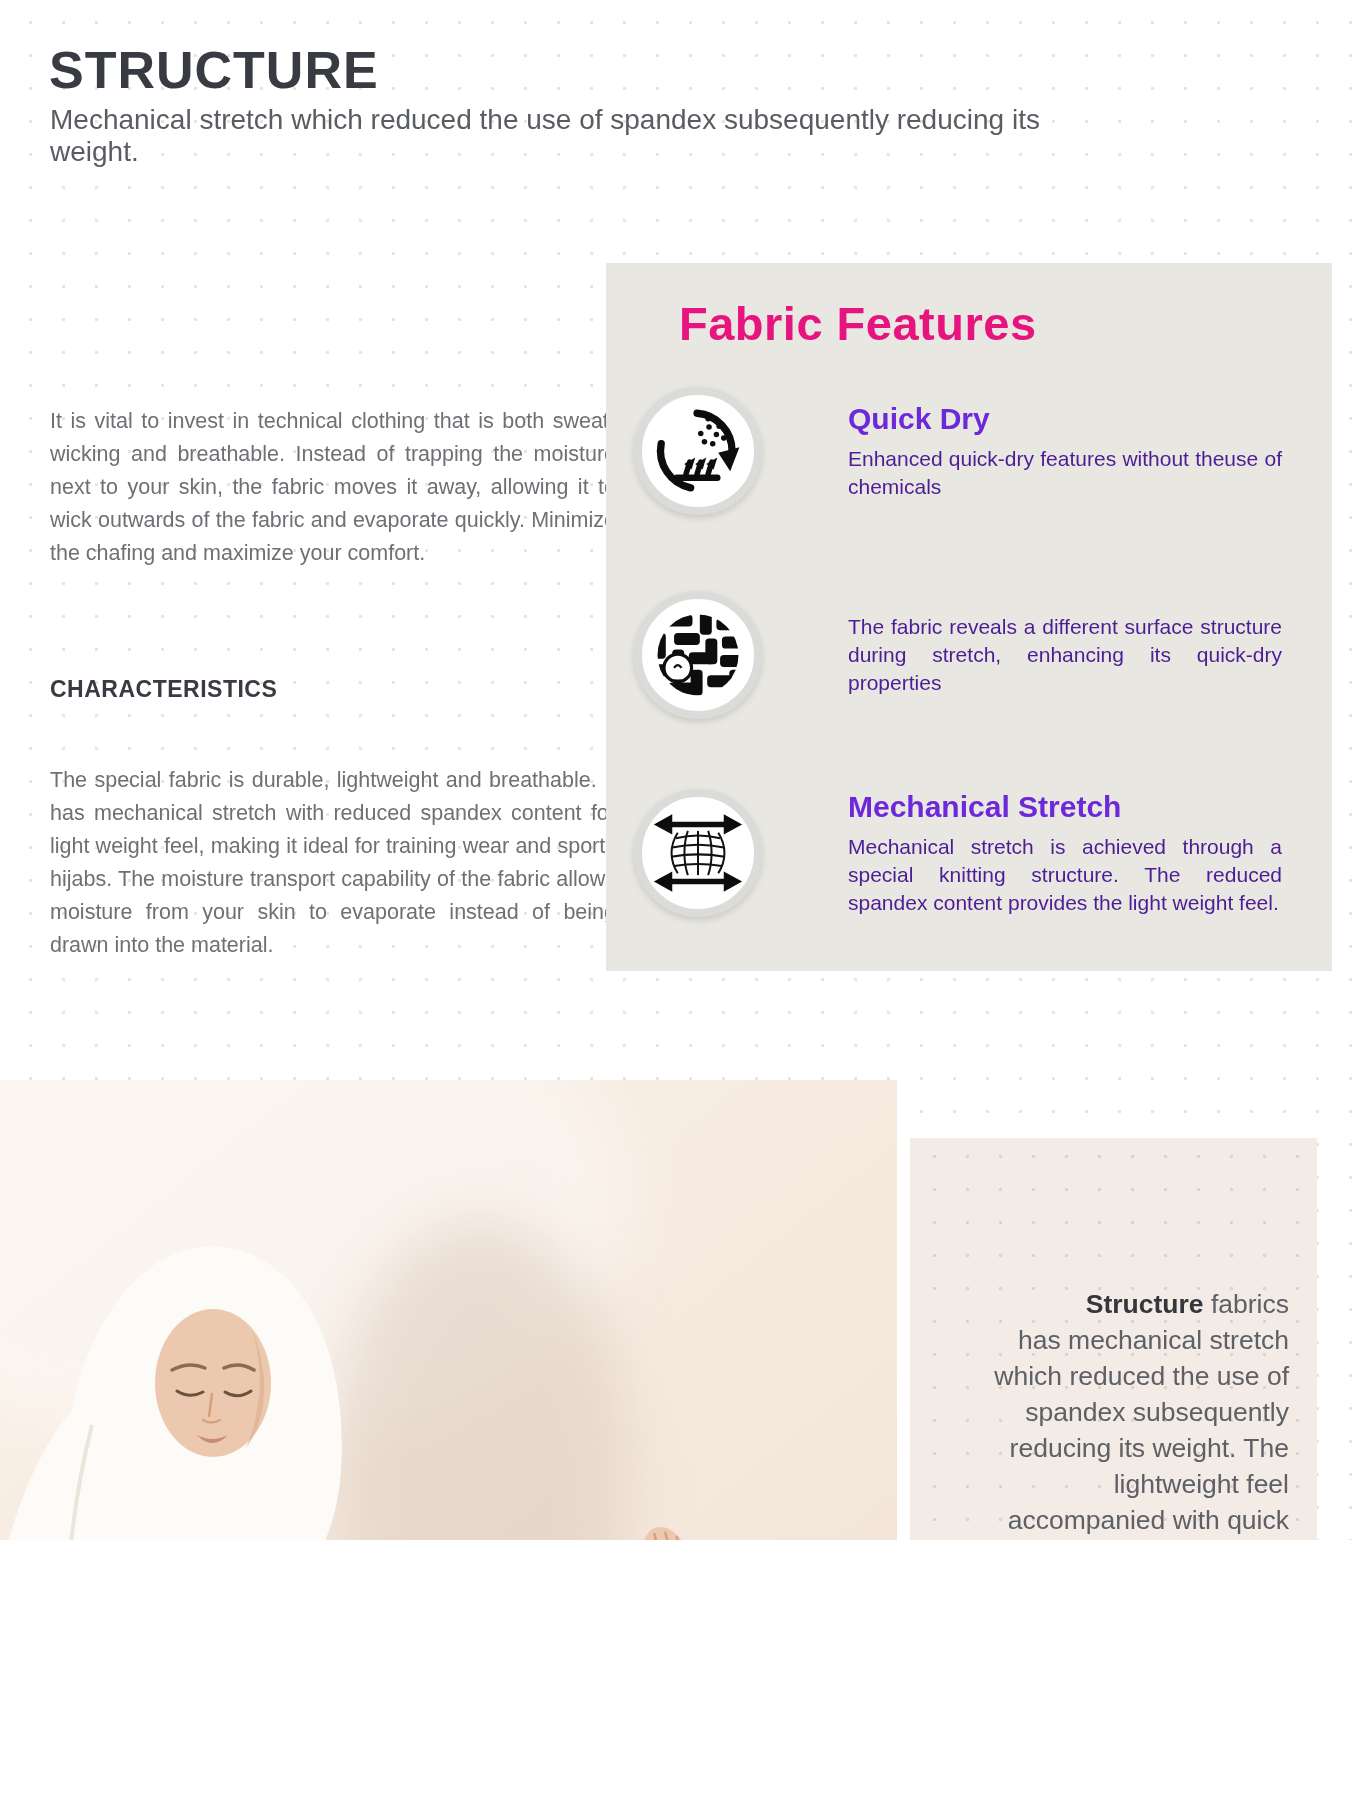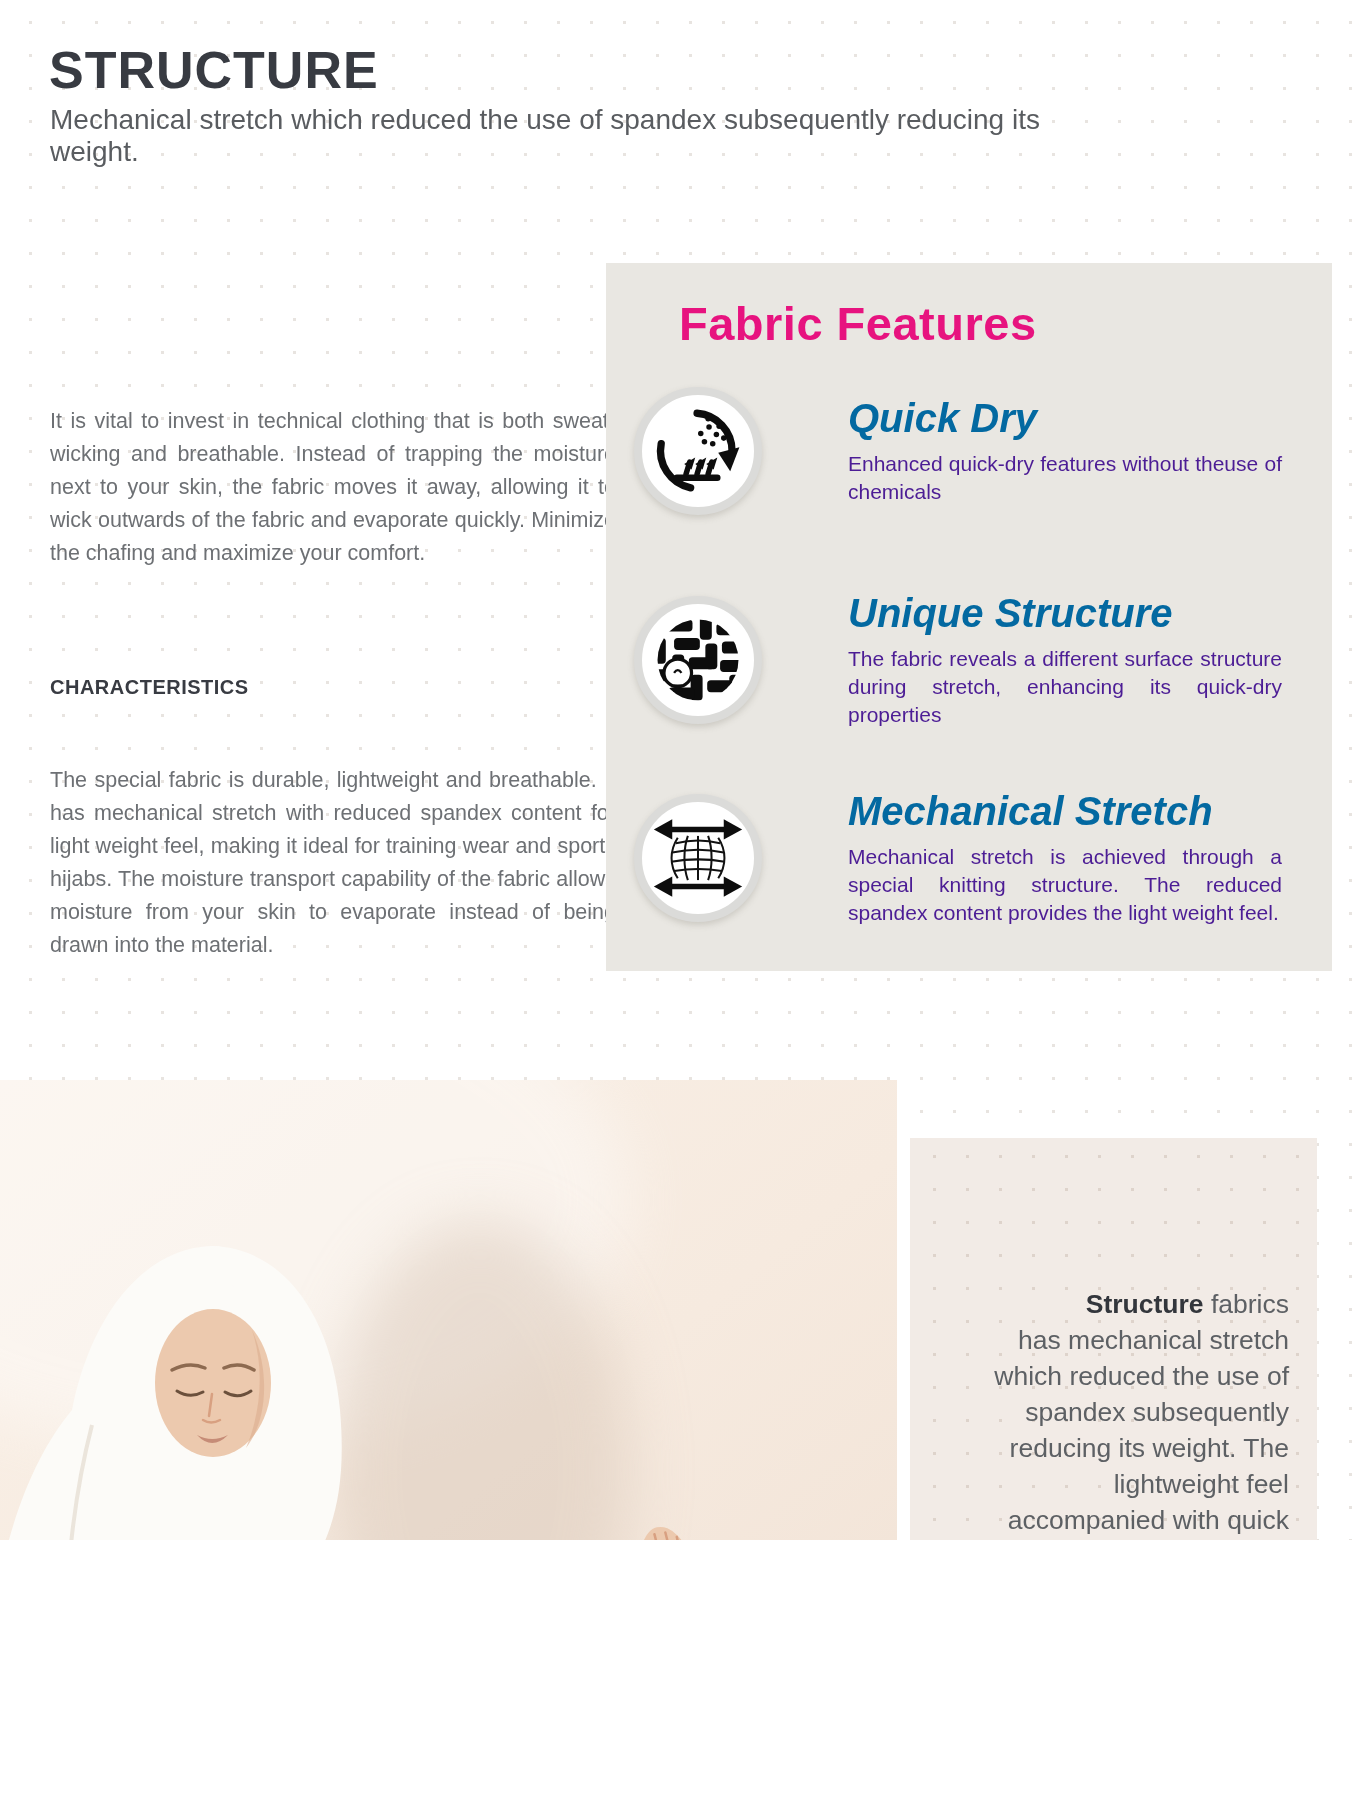--- a/index.html
+++ b/index.html
@@ -18,21 +18,21 @@
     position:absolute; left:50px; top:104px; width:1000px;
     font-size:28px; color:#595c60;
   }
   .body-par{
     position:absolute; left:50px; width:566px;
     font-size:21.5px; line-height:33px; color:#6d7074; text-align:justify;
   }
   #p1{top:234px;} #p2{top:383px;} #p3{top:742px;}
   .char-heading{
     position:absolute; left:50px; top:676px; margin:0;
-    font-size:20px; font-weight:bold; letter-spacing:0.5px; color:#383b42;
+    font-size:23px; font-weight:bold; letter-spacing:0.5px; color:#383b42;
   }
   
   .features-panel{
     position:absolute; left:606px; top:263px; width:726px; height:708px;
     background:#e9e7e2;
   }
   .ff-title{
     position:absolute; left:73px; top:33px; margin:0;
     font-size:47px; font-weight:bold; letter-spacing:0.5px; color:#e7137f;
   }
@@ -43,21 +43,21 @@
   #row-quick-dry{top:124px;} #row-unique-structure{top:328px;} #row-mechanical-stretch{top:526px;}
   .icon-circle{
     flex:none; width:112px; height:112px; border-radius:50%;
     background:#ffffff; border:8px solid #dbdbd9;
     box-shadow:0 3px 6px rgba(120,115,105,0.25);
     display:flex; align-items:center; justify-content:center;
   }
   .icon-circle svg{width:92px; height:92px;}
   .feature-text{margin-left:auto; width:434px;}
   .feature-title{
-    margin:0 0 9px 0; font-size:40px; font-weight:bold; color:#0369a1;font-style:italic;
+    margin:0 0 9px 0; font-size:30px; font-weight:bold; color:#6d28d9;
   }
   .feature-desc{
     margin:0; font-size:21px; line-height:28px; color:#4c1d95; text-align:justify;
   }
   
   .note-panel{
     position:absolute; left:910px; top:1138px; width:407px; height:597px;
     background-color:#f2ebe6;
     background-image:radial-gradient(circle, #ded3cb 1.7px, rgba(242,235,230,0) 2px);
     background-size:33px 33px; background-position:8px 2px;
@@ -149,21 +149,20 @@
             <rect x="84" y="66" width="13" height="28" rx="4"></rect>
           </g>
           <g>
             <circle cx="28" cy="64" r="15" fill="#ffffff" stroke="#0d0d0d" stroke-width="3.5"></circle>
             <path d="M 23 78 h 10 M 23 83 h 10" stroke="#0d0d0d" stroke-width="3" fill="none"></path>
             <path d="M 24 64 q 4 -6 8 0" stroke="#0d0d0d" stroke-width="2.5" fill="none"></path>
           </g>
         </svg>
       </div>
       <div class="feature-text">
-        <h3 class="feature-title">Unique Structure</h3>
         <p class="feature-desc">The fabric reveals a different surface structure during stretch, enhancing its quick-dry properties</p>
       </div>
     </div>
 
     <div class="feature-row" id="row-mechanical-stretch">
       <div class="icon-circle">
         <svg viewBox="0 0 100 100" aria-hidden="true">
           <g fill="none" stroke="#111111" stroke-width="2.2">
             <path d="M 50 26 L 50 74"></path>
             <path d="M 39 26 C 34 40 34 60 39 74"></path>

